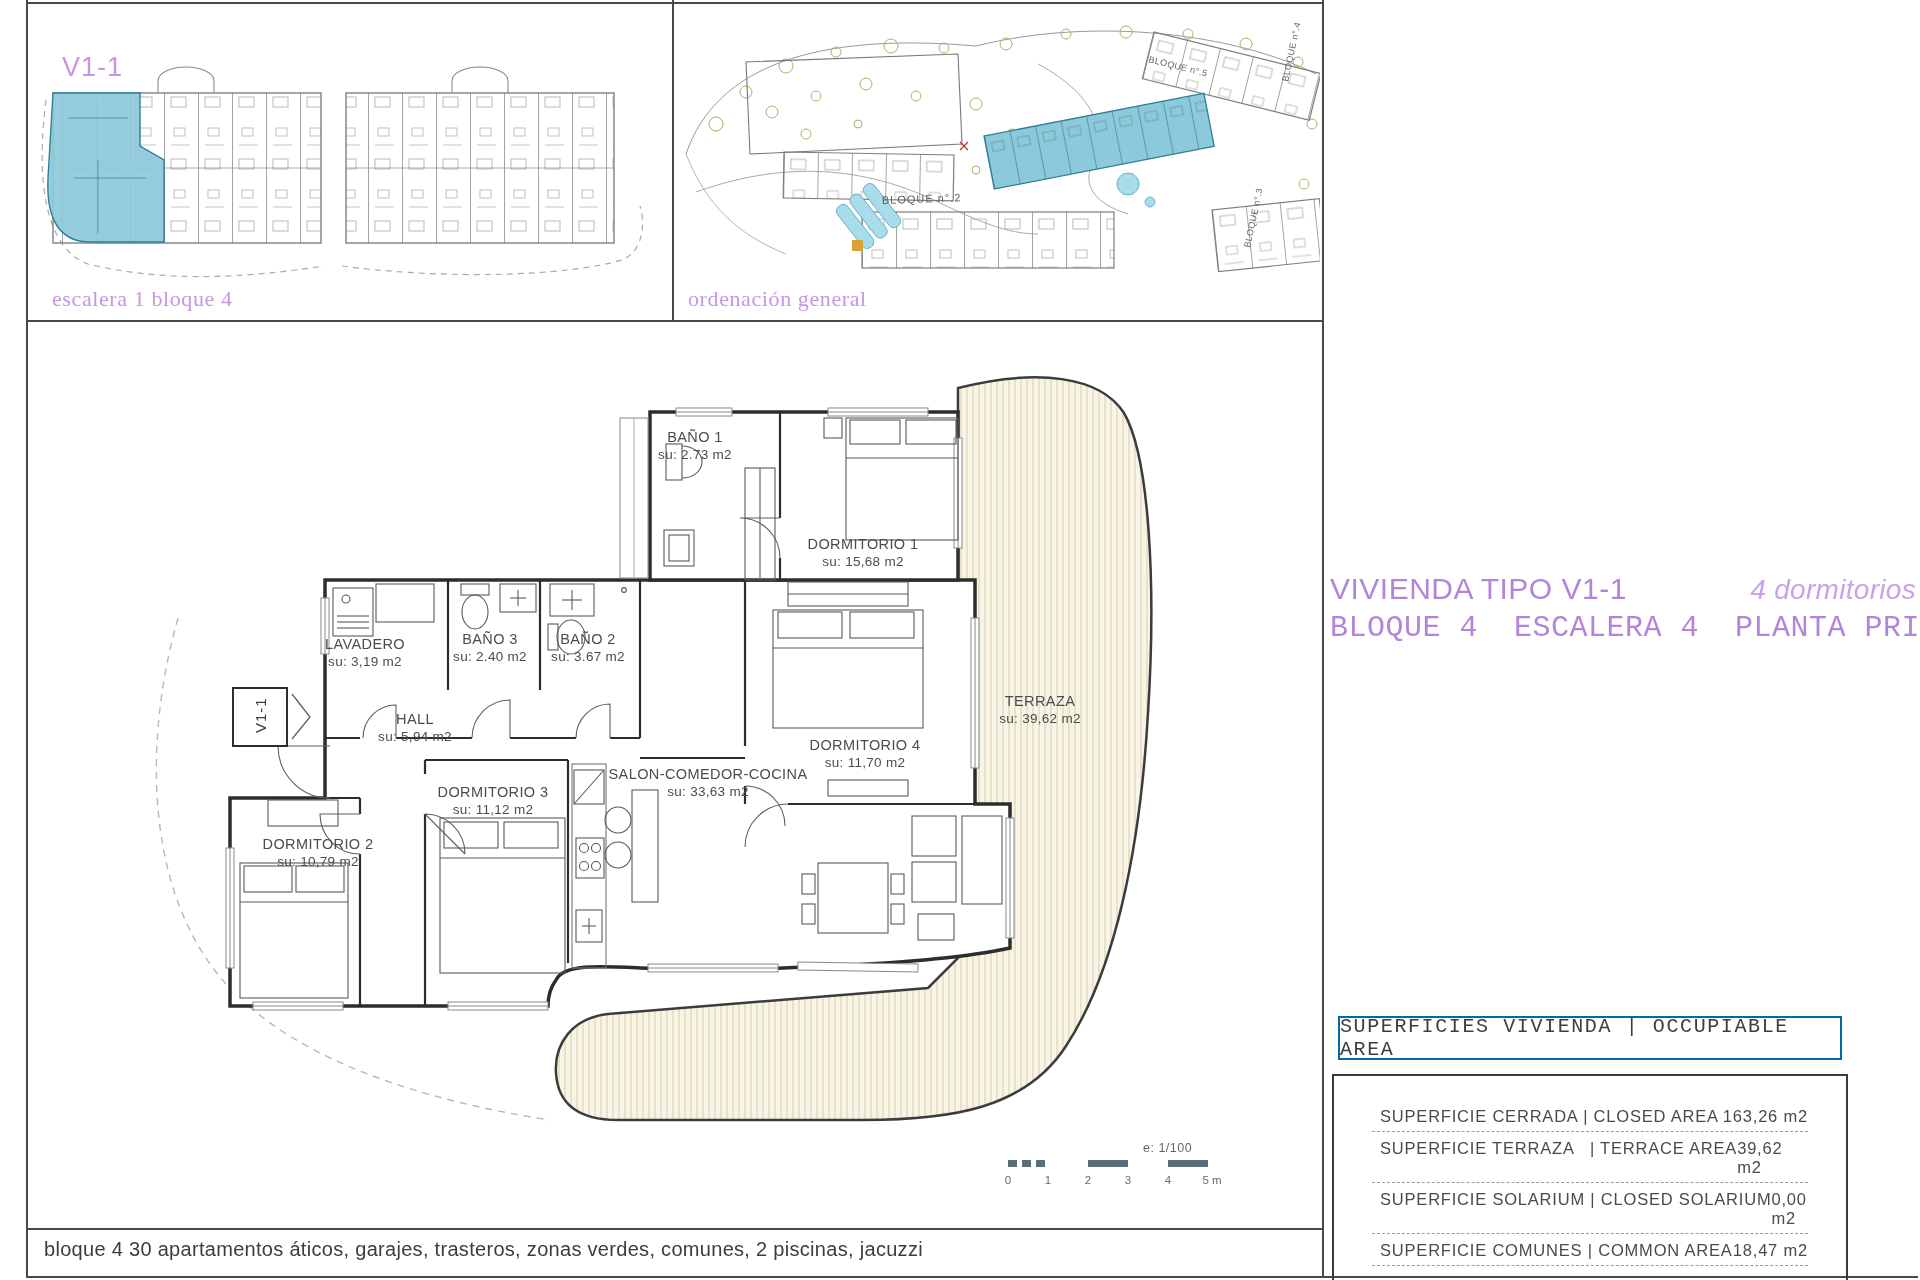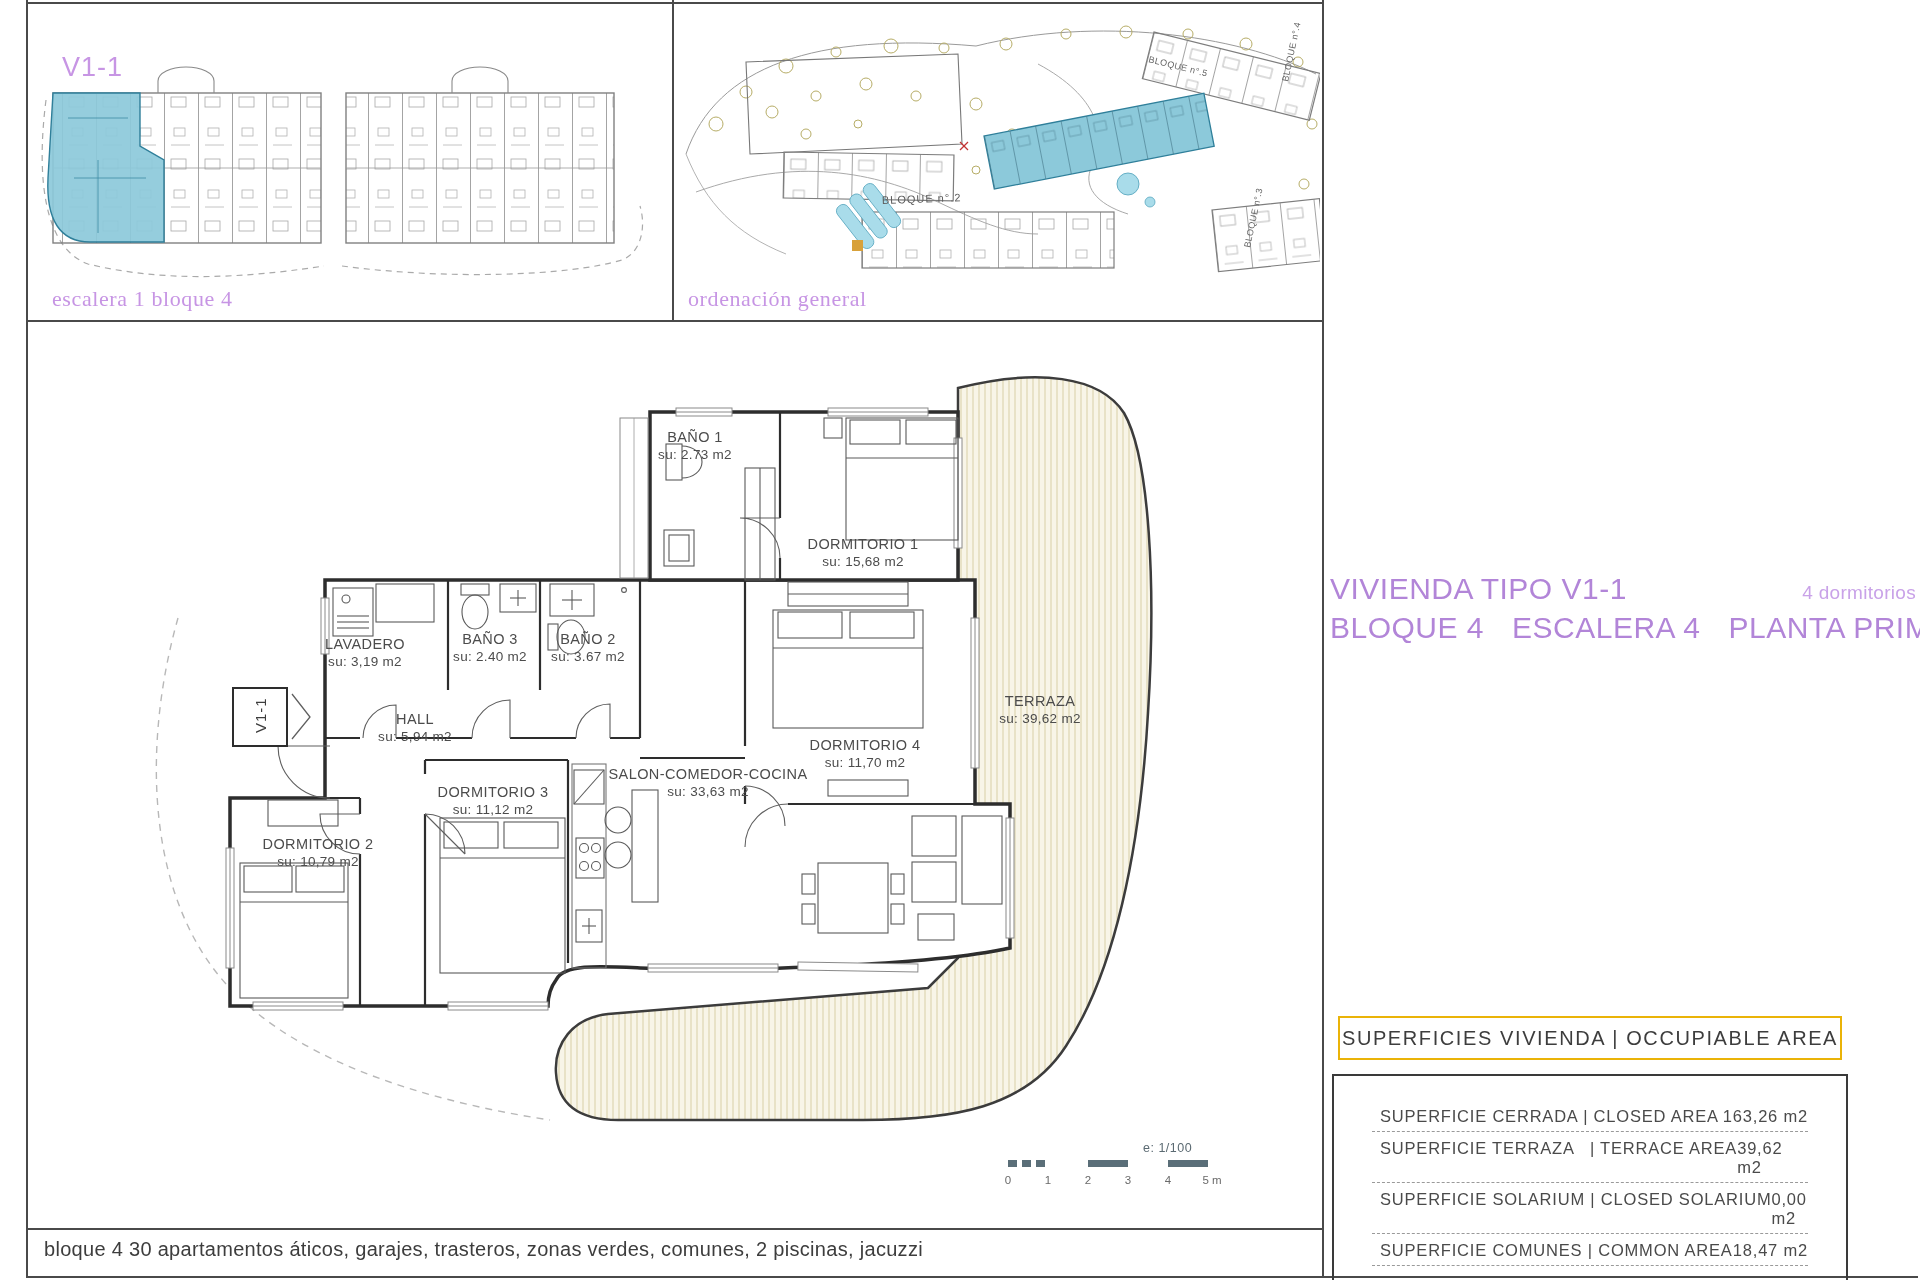--- a/index.html
+++ b/index.html
@@ -8,28 +8,28 @@
   .abs { position:absolute; }
   
   .line { position:absolute; background:#4a4a4a; }
   
   .caption { position:absolute; font-size:22px; letter-spacing:.6px; color:#c795e4;font-family:Liberation Serif, serif; }
   .unit-code-label { position:absolute; font-size:27px; letter-spacing:1px; color:#c795e4; }
   
   .title-block { position:absolute; left:1330px; top:572px; width:586px; }
   .title-row1 { display:flex; justify-content:space-between; align-items:baseline; }
   .title-main { font-size:30px; letter-spacing:.5px; color:#b285d8;text-align:right; }
-  .title-bedrooms { font-size:19px; color:#c9a2e8; letter-spacing:.3px; }
-  .title-row2 { display:flex; gap:28px; margin-top:5px; }
+  .title-bedrooms { font-size:28px; color:#c9a2e8; letter-spacing:.3px;font-style:italic; }
+  .title-row2 { display:flex; gap:36px; margin-top:5px;font-family:Liberation Mono, monospace; }
   .title-row2 span { font-size:30px; letter-spacing:.5px; color:#b285d8; white-space:nowrap; }
   
   .areas-table { position:absolute; left:1332px; top:1016px; width:516px; }
-  .areas-header { border:2px solid #eab308; height:44px; display:flex; align-items:center;
+  .areas-header { border:2px solid #0369a1; height:44px; display:flex; align-items:center;
                   justify-content:center; font-size:20px; letter-spacing:1.6px; color:#3d3d3d;
-                  margin:0 6px 14px 6px; }
+                  margin:0 6px 14px 6px;font-family:Liberation Mono, monospace; }
   .areas-body { border:2px solid #3a3a3a; padding:24px 38px 20px 38px; }
   .areas-row { display:flex; justify-content:space-between; align-items:baseline;
                padding:7px 0 5px 0; border-bottom:1.5px dashed #9a9a9a;
                font-size:16.5px; letter-spacing:.8px; color:#4a4a4a; }
   .areas-row .row-label { white-space:pre;margin-left:8px; }
   .areas-total { display:flex; justify-content:space-between; align-items:baseline;
                  margin-top:12px; padding:6px 0 9px 0; border-bottom:1.5px solid #6f6f6f;
                  font-size:20.5px; letter-spacing:1.6px; color:#3d3d3d; }
   
   .footer-text { position:absolute; left:44px; top:1238px; font-size:20px;

